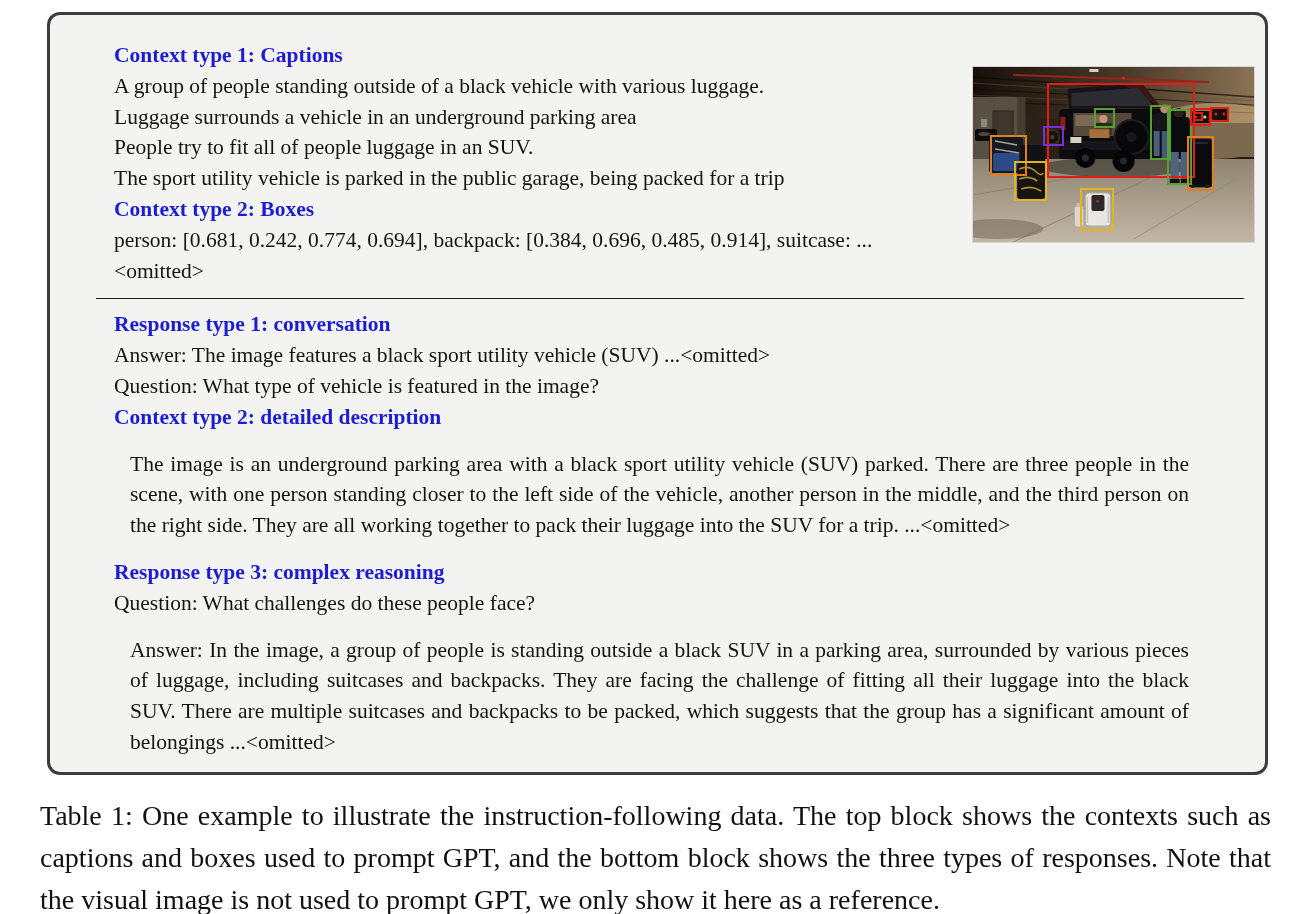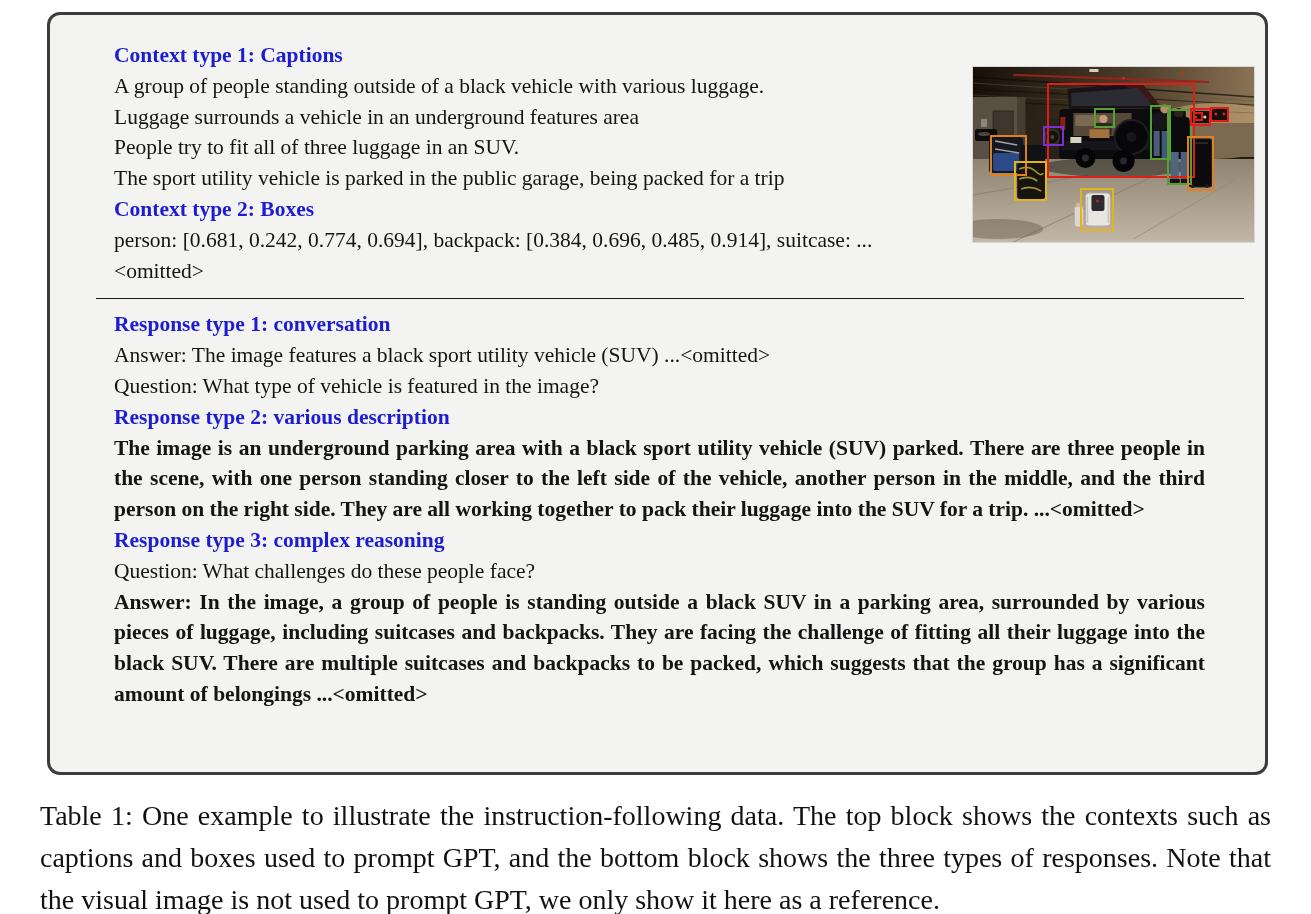--- a/index.html
+++ b/index.html
@@ -29,23 +29,22 @@
     border-radius: 13px;
     padding: 25px 60px 12px 64px;
     font-size: 21.5px;
     line-height: 30.8px;
   }
   .hd {
     color: #1c1cd2;
     font-weight: bold;
   }
   .para {
-    margin: 0;
+    margin: 16px;
     text-align: justify;
-    font-weight: bold;
   }
   hr.sep {
     border: none;
     border-top: 1.6px solid #1c1c1c;
     margin: 12px -39px 10px -18px;
     clear: none;
   }
 
   
   .photo-wrap {
@@ -212,34 +211,34 @@
         <div class="bbox" style="left: 76.1%; top: 39.4%; width: 9.6%; height: 31.4%; border-color: rgb(224, 126, 34);"></div>
         <div class="bbox" style="left: 77.1%; top: 23.4%; width: 7.5%; height: 10.3%; border-color: rgb(225, 29, 21);"></div>
         <div class="bbox" style="left: 78.2%; top: 25.7%; width: 3.6%; height: 5.1%; border-color: rgb(225, 29, 21);"></div>
         <div class="bbox" style="left: 84.3%; top: 22.9%; width: 6.8%; height: 8.6%; border-color: rgb(225, 29, 21);"></div>
       </div>
   </div>
 
   <div class="hd">Context type 1: Captions</div>
   <div id="captions-list">
       <div>A group of people standing outside of a black vehicle with various luggage.</div>
-      <div>Luggage surrounds a vehicle in an underground features area</div>
-      <div>People try to fit all of three luggage in an SUV.</div>
+      <div>Luggage surrounds a vehicle in an underground parking area</div>
+      <div>People try to fit all of people luggage in an SUV.</div>
       <div>The sport utility vehicle is parked in the public garage, being packed for a trip</div>
     </div>
   <div class="hd">Context type 2: Boxes</div>
   <div>person: [0.681, 0.242, 0.774, 0.694], backpack: [0.384, 0.696, 0.485, 0.914], suitcase: ...&lt;omitted&gt;</div>
 
   <hr class="sep">
 
   <div class="hd">Response type 1: conversation</div>
   <div>Answer: The image features a black sport utility vehicle (SUV) ...&lt;omitted&gt;</div>
   <div>Question: What type of vehicle is featured in the image?</div>
 
-  <div class="hd">Response type 2: various description</div>
+  <div class="hd">Context type 2: detailed description</div>
   <p class="para">The image is an underground parking area with a black sport utility vehicle (SUV) parked. There are three people in the scene, with one person standing closer to the left side of the vehicle, another person in the middle, and the third person on the right side. They are all working together to pack their luggage into the SUV for a trip. ...&lt;omitted&gt;</p>
 
   <div class="hd">Response type 3: complex reasoning</div>
   <div>Question: What challenges do these people face?</div>
   <p class="para">Answer: In the image, a group of people is standing outside a black SUV in a parking area, surrounded by various pieces of luggage, including suitcases and backpacks. They are facing the challenge of fitting all their luggage into the black SUV. There are multiple suitcases and backpacks to be packed, which suggests that the group has a significant amount of belongings ...&lt;omitted&gt;</p>
 </div>
 
 <div class="tbl-caption">Table 1: One example to illustrate the instruction-following data. The top block shows the contexts such as captions and boxes used to prompt GPT, and the bottom block shows the three types of responses. Note that the visual image is not used to prompt GPT, we only show it here as a reference.</div>
 
 </body></html>

